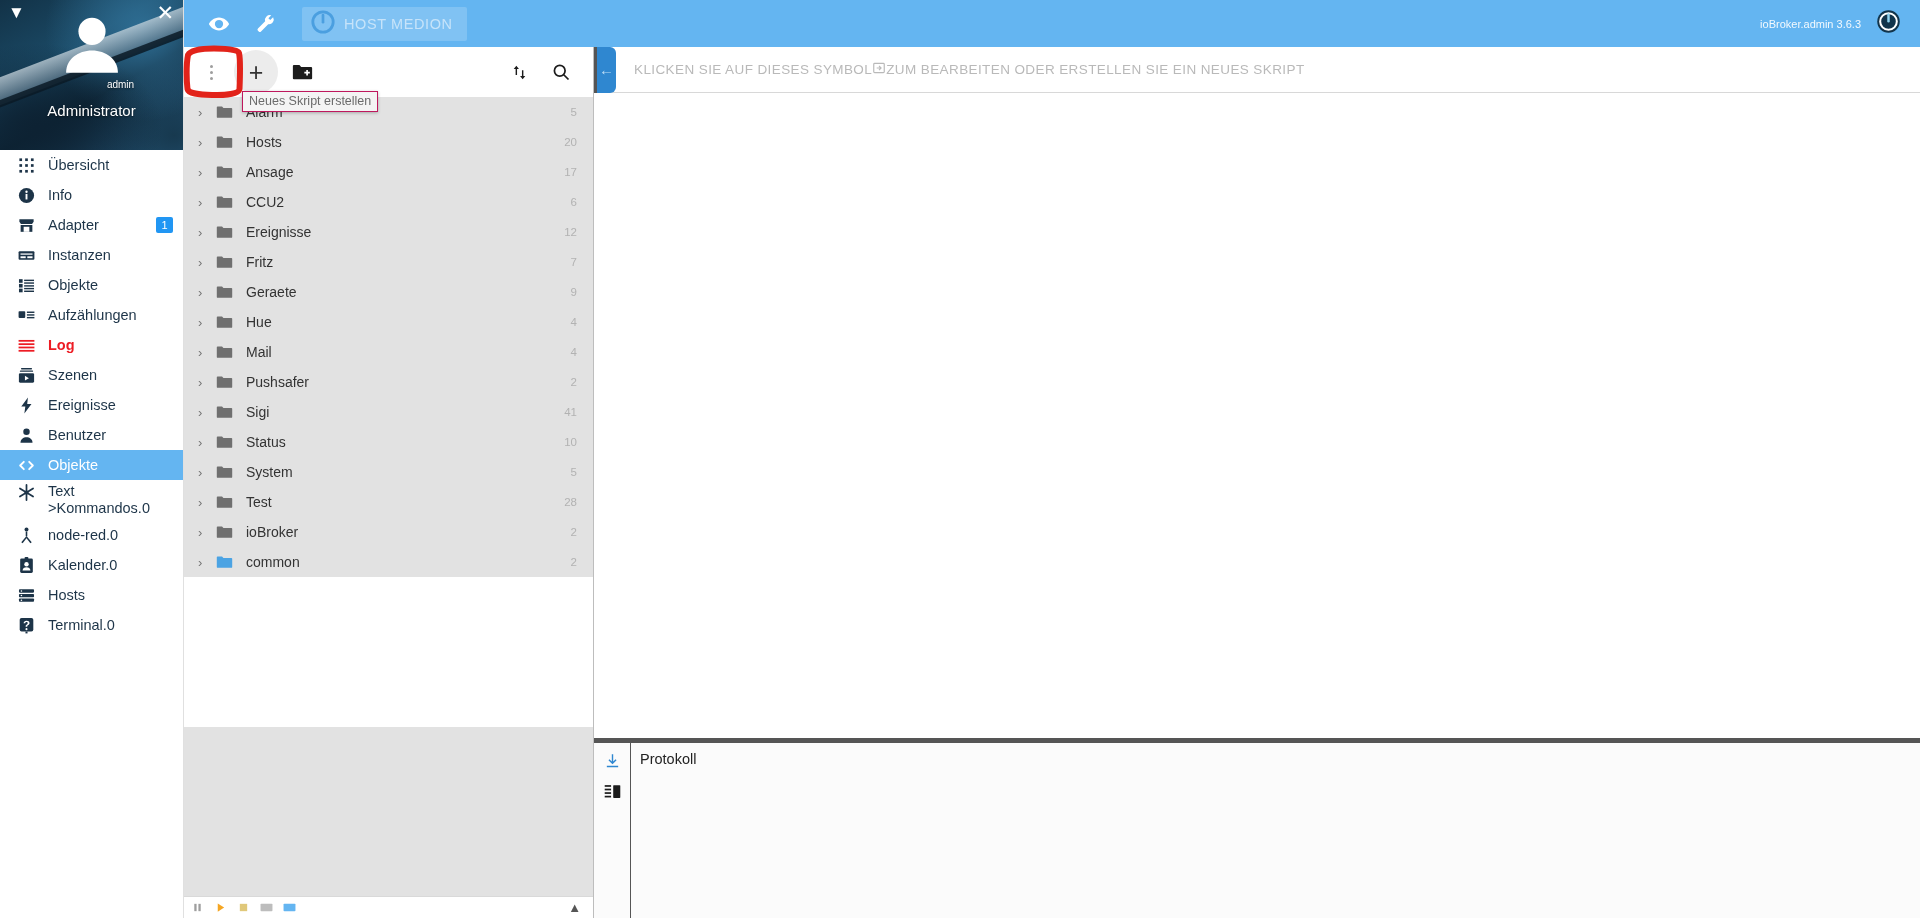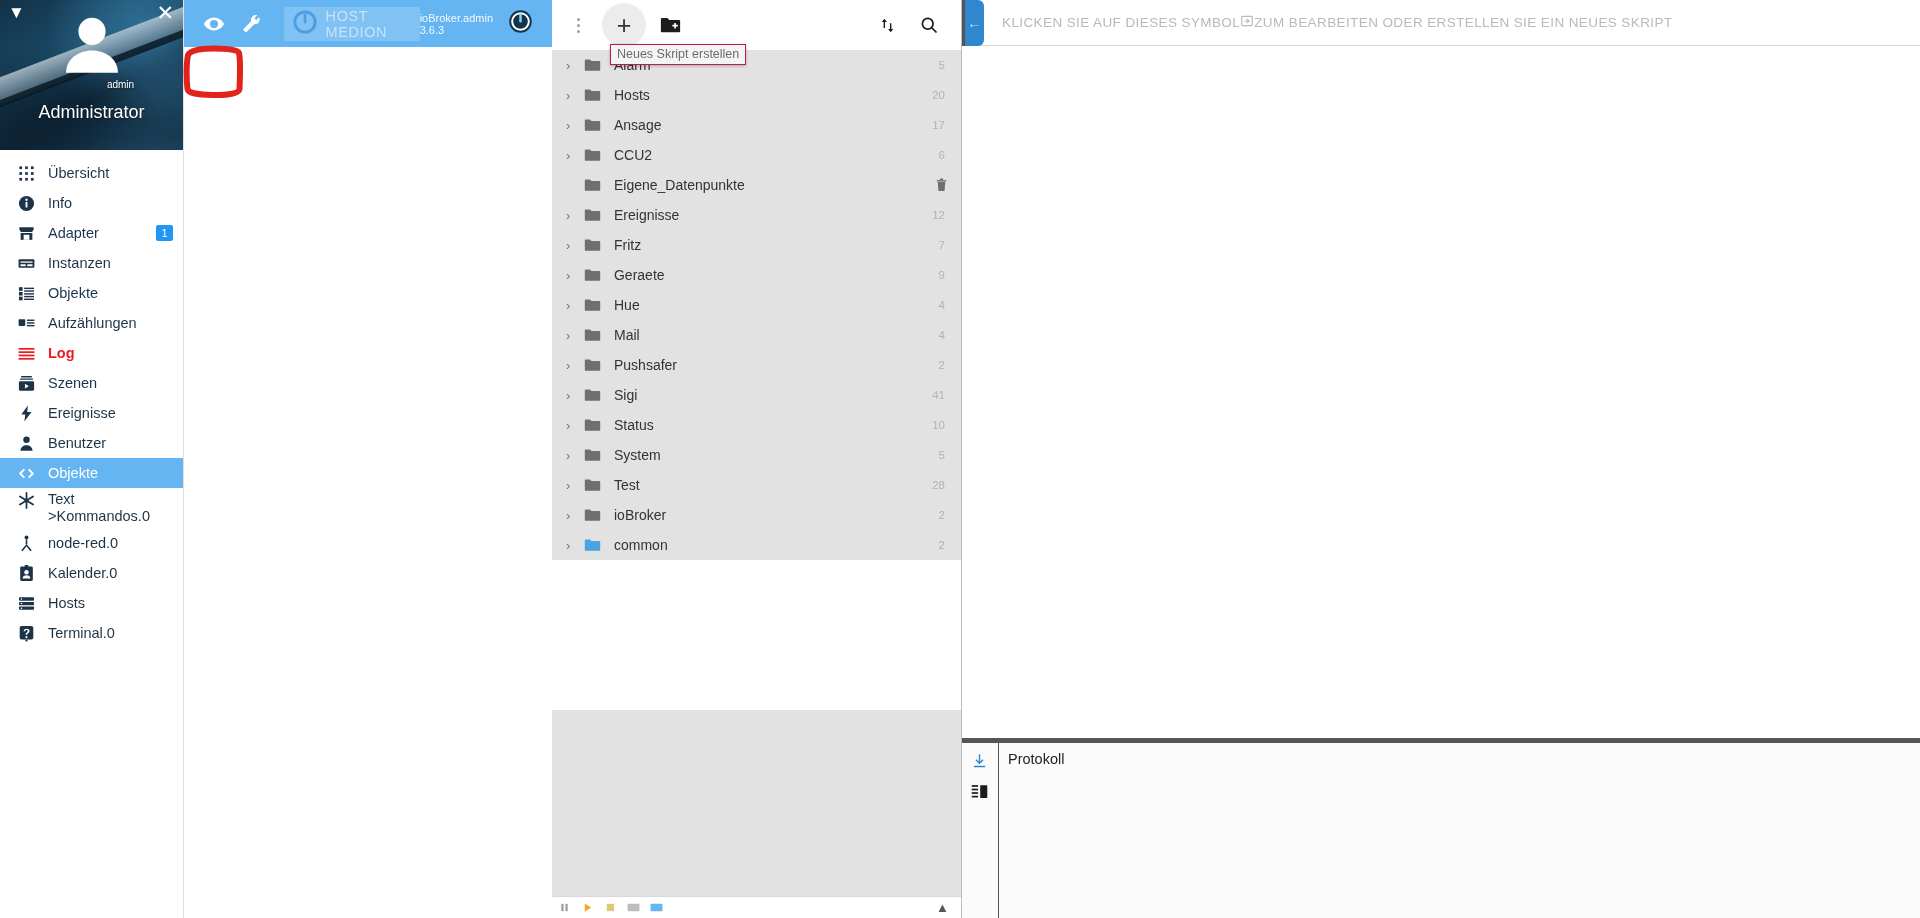--- a/index.html
+++ b/index.html
@@ -35,23 +35,23 @@
   }
   .sb-collapse { position: absolute; left: 8px; top: 4px; color: #fff; font-size: 17px; line-height: 1; z-index: 4; }
   .sb-close { position: absolute; right: 9px; top: 2px; color: #fff; font-size: 21px; line-height: 1; z-index: 4; font-weight: 300; }
   .avatar { position: absolute; left: 50%; top: 8px; transform: translateX(-50%); z-index: 3; }
   .avatar svg { display: block; }
   .sb-user, .sb-role {
     position: absolute; width: 100%; text-align: center; color: #fff; z-index: 3;
     text-shadow: 0 1px 2px rgba(0,0,0,.5);
   }
   .sb-user { top: 79px; font-size: 10px; margin-left: 29px; }
-  .sb-role { top: 102px; font-size: 18px; }
-
-  .sb-list { padding-top: 8px; }
+  .sb-role { top: 102px; font-size: 15px; }
+
+  .sb-list { padding-top: 0; }
   .sb-item {
     display: flex; align-items: center; height: 30px;
     padding: 0 10px 0 14px; color: #1d3448; font-size: 14.5px; cursor: pointer;
     position: relative;
   }
   .sb-item.two-line { height: 40px; align-items: flex-start; padding-top: 3px; }
   .sb-item .ic {
     width: 24px; flex: 0 0 24px; display: flex; align-items: center; justify-content: center;
     color: #1d3448; margin-right: 10px;
   }
@@ -59,21 +59,21 @@
   .sb-item.active { background: #64b5f1; }
   .sb-item.active .lbl, .sb-item.active .ic { color: #fff; }
   .sb-item.alert .lbl, .sb-item.alert .ic { color: #ed1c24; font-weight: bold; }
   .sb-badge {
     position: absolute; right: 10px; top: 7px; min-width: 17px; height: 16px;
     background: #2196f3; color: #fff; font-size: 11px; border-radius: 2px;
     display: flex; align-items: center; justify-content: center; padding: 0 4px;
   }
 
   
-  .right { flex: 1 1 auto; display: flex; flex-direction: row; height: 918px; }
+  .right { flex: 1 1 auto; display: flex; flex-direction: column; height: 918px; }
   .topbar {
     height: 47px; flex: 0 0 47px; background: #64b5f1;
     display: flex; align-items: center; padding: 0 12px; color: #fff; position: relative;
   }
   .tb-icon { width: 46px; height: 40px; display:flex; align-items:center; justify-content:center; cursor: pointer; }
   .host-chip {
     display: flex; align-items: center; gap: 8px; background: rgba(255,255,255,.18);
     height: 34px; padding: 0 14px 0 8px; border-radius: 2px; margin-left: 14px;
   }
   .host-chip .host-name { font-size: 14.5px; letter-spacing: .6px; color: rgba(255,255,255,.55); }
@@ -481,36 +481,20 @@
               <span class="chev">›</span>
               <span class="fld">
                 <svg width="17" height="14" viewBox="0 0 24 20">
                   <path d="M1 3.2A1.2 1.2 0 0 1 2.2 2h6.3l2 2.3h11.3A1.2 1.2 0 0 1 23 5.5V17a1.2 1.2 0 0 1-1.2 1.2H2.2A1.2 1.2 0 0 1 1 17z" fill="#6f6f6f"></path>
                 </svg>
               </span>
               <span class="nm">CCU2</span>
               <span class="cnt">6</span>
             </div>
             <div class="tree-row">
-              <span class="chev"></span>
-              <span class="fld">
-                <svg width="17" height="14" viewBox="0 0 24 20">
-                  <path d="M1 3.2A1.2 1.2 0 0 1 2.2 2h6.3l2 2.3h11.3A1.2 1.2 0 0 1 23 5.5V17a1.2 1.2 0 0 1-1.2 1.2H2.2A1.2 1.2 0 0 1 1 17z" fill="#6f6f6f"></path>
-                </svg>
-              </span>
-              <span class="nm">Eigene_Datenpunkte</span>
-              <span class="trash">
-                <svg width="15" height="16" viewBox="0 0 24 24">
-                  <path d="M6 7h12l-1 13.2a1.6 1.6 0 0 1-1.6 1.4H8.6A1.6 1.6 0 0 1 7 20.2z" fill="#6f6f6f"></path>
-                  <rect x="4.4" y="4.2" width="15.2" height="2.2" fill="#6f6f6f"></rect>
-                  <rect x="9.4" y="1.8" width="5.2" height="2.2" fill="#6f6f6f"></rect>
-                </svg>
-              </span>
-            </div>
-            <div class="tree-row">
               <span class="chev">›</span>
               <span class="fld">
                 <svg width="17" height="14" viewBox="0 0 24 20">
                   <path d="M1 3.2A1.2 1.2 0 0 1 2.2 2h6.3l2 2.3h11.3A1.2 1.2 0 0 1 23 5.5V17a1.2 1.2 0 0 1-1.2 1.2H2.2A1.2 1.2 0 0 1 1 17z" fill="#6f6f6f"></path>
                 </svg>
               </span>
               <span class="nm">Ereignisse</span>
               <span class="cnt">12</span>
             </div>
             <div class="tree-row">

